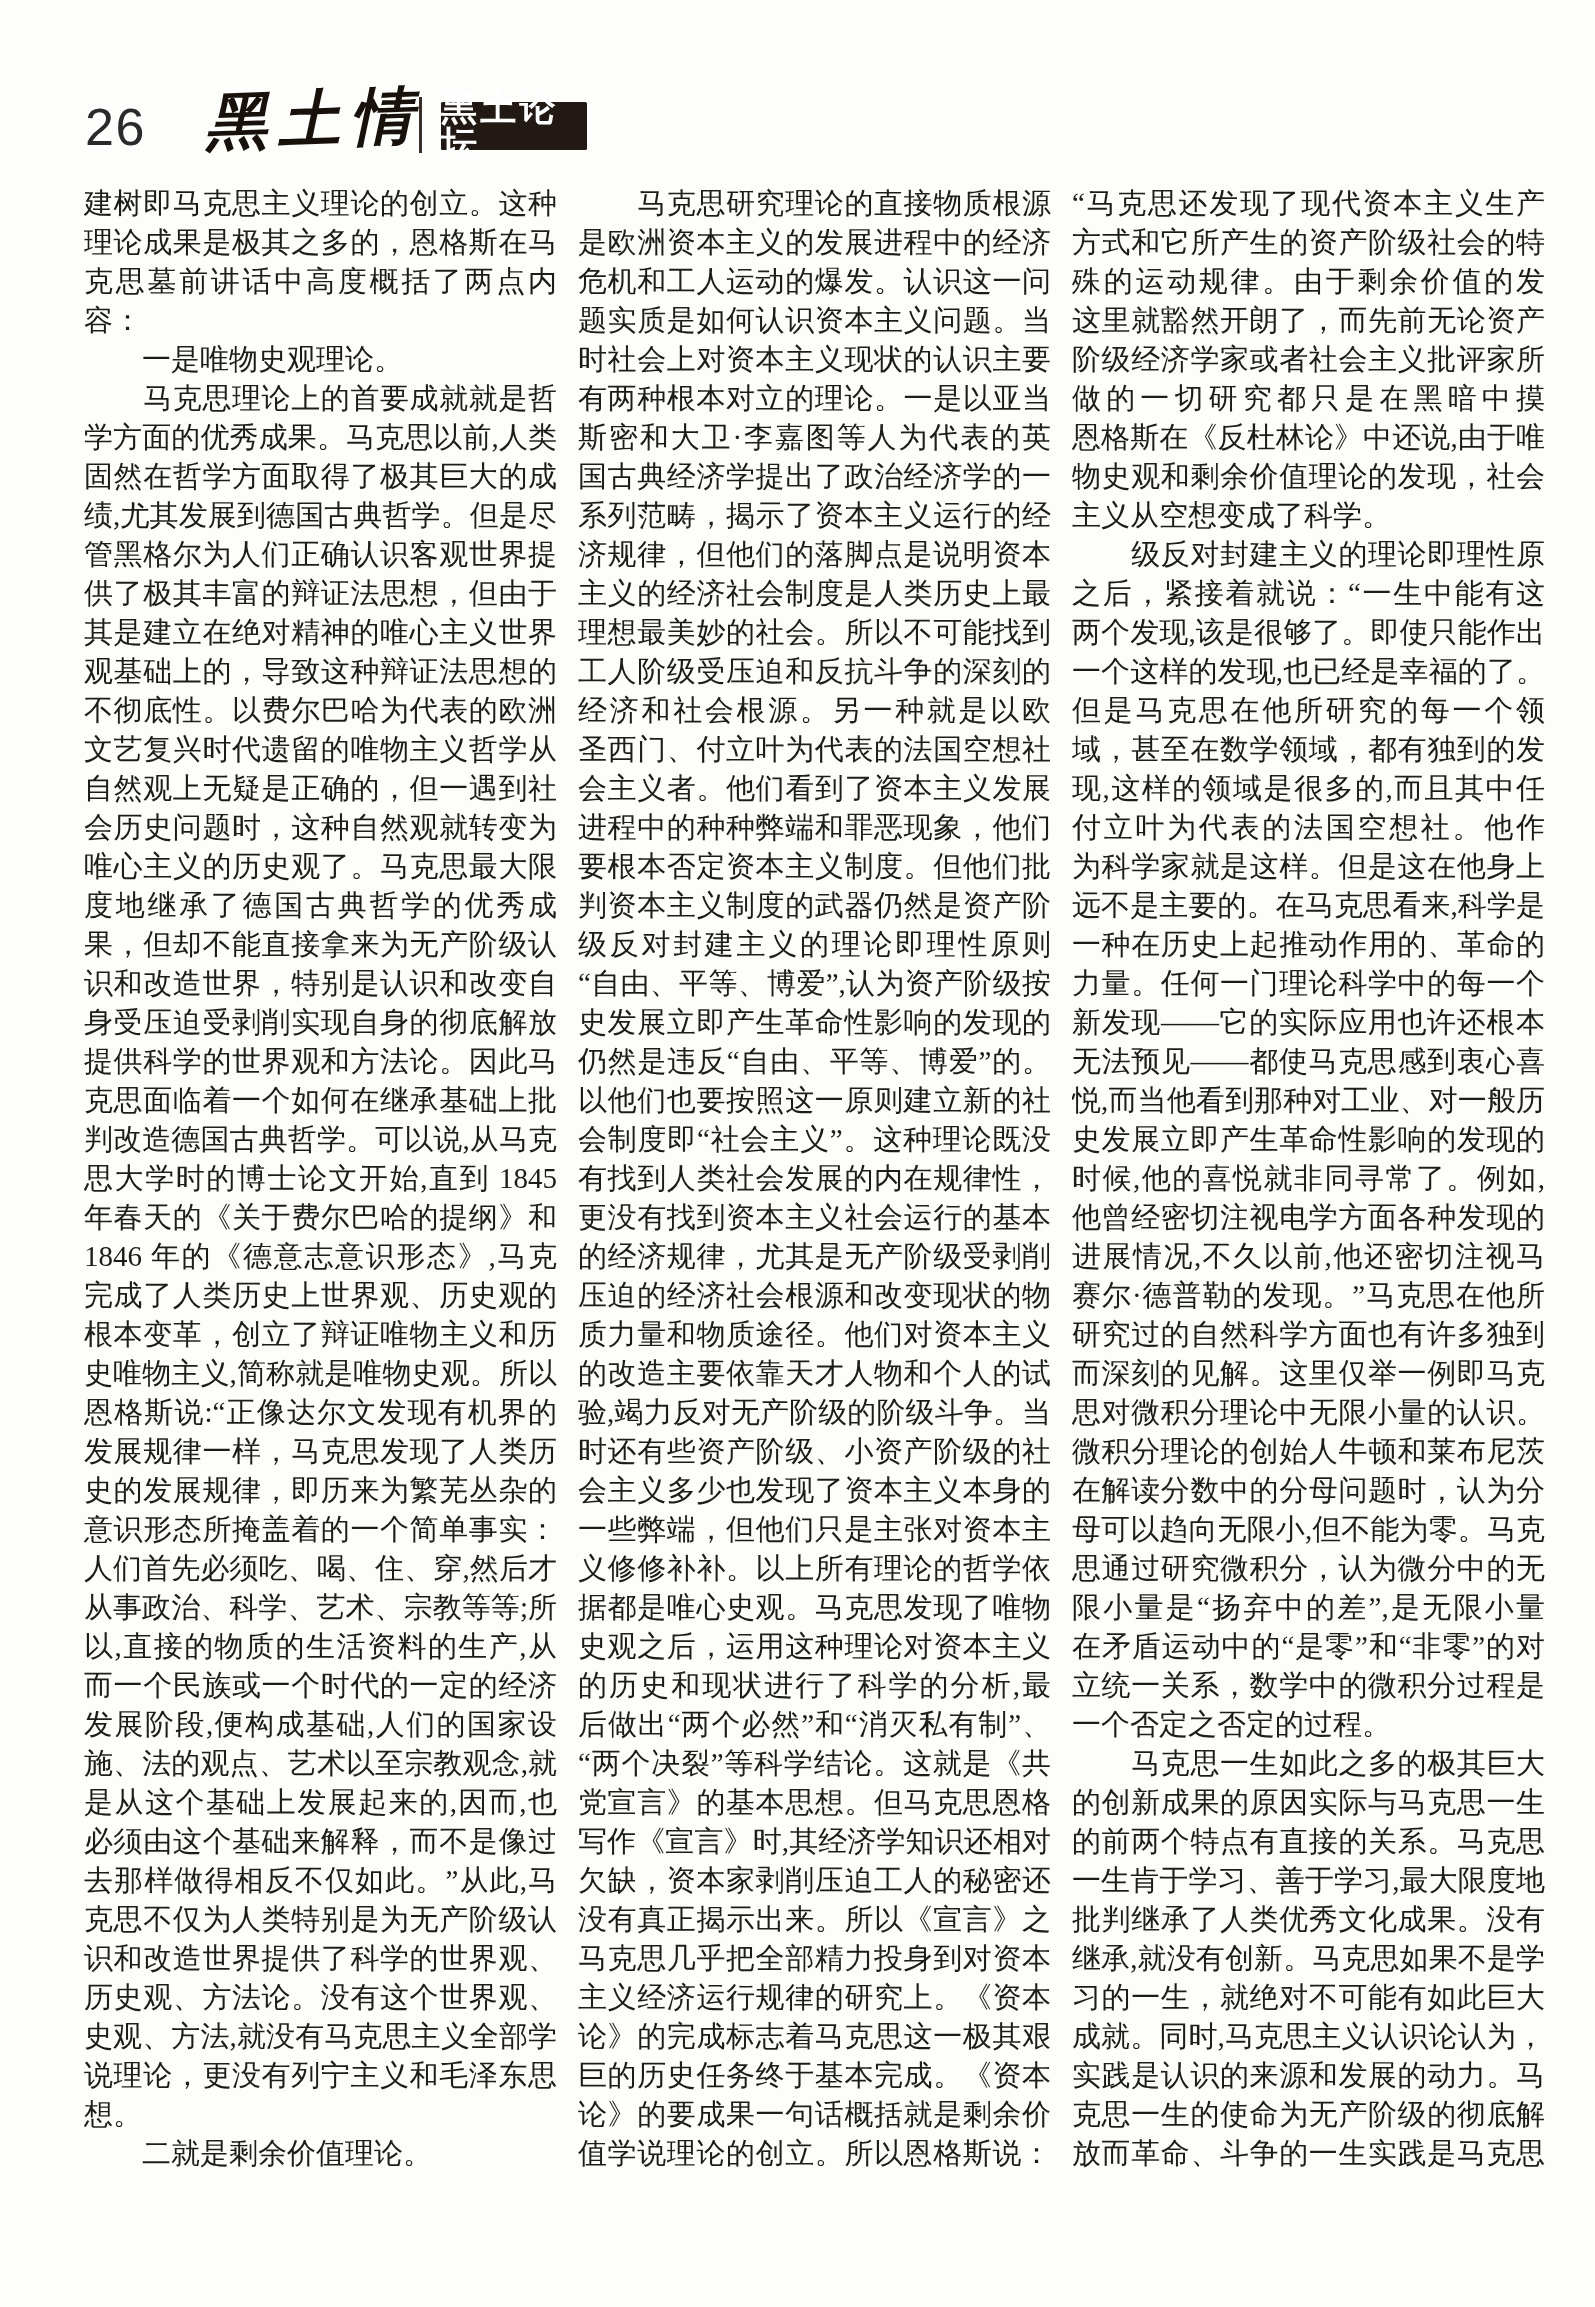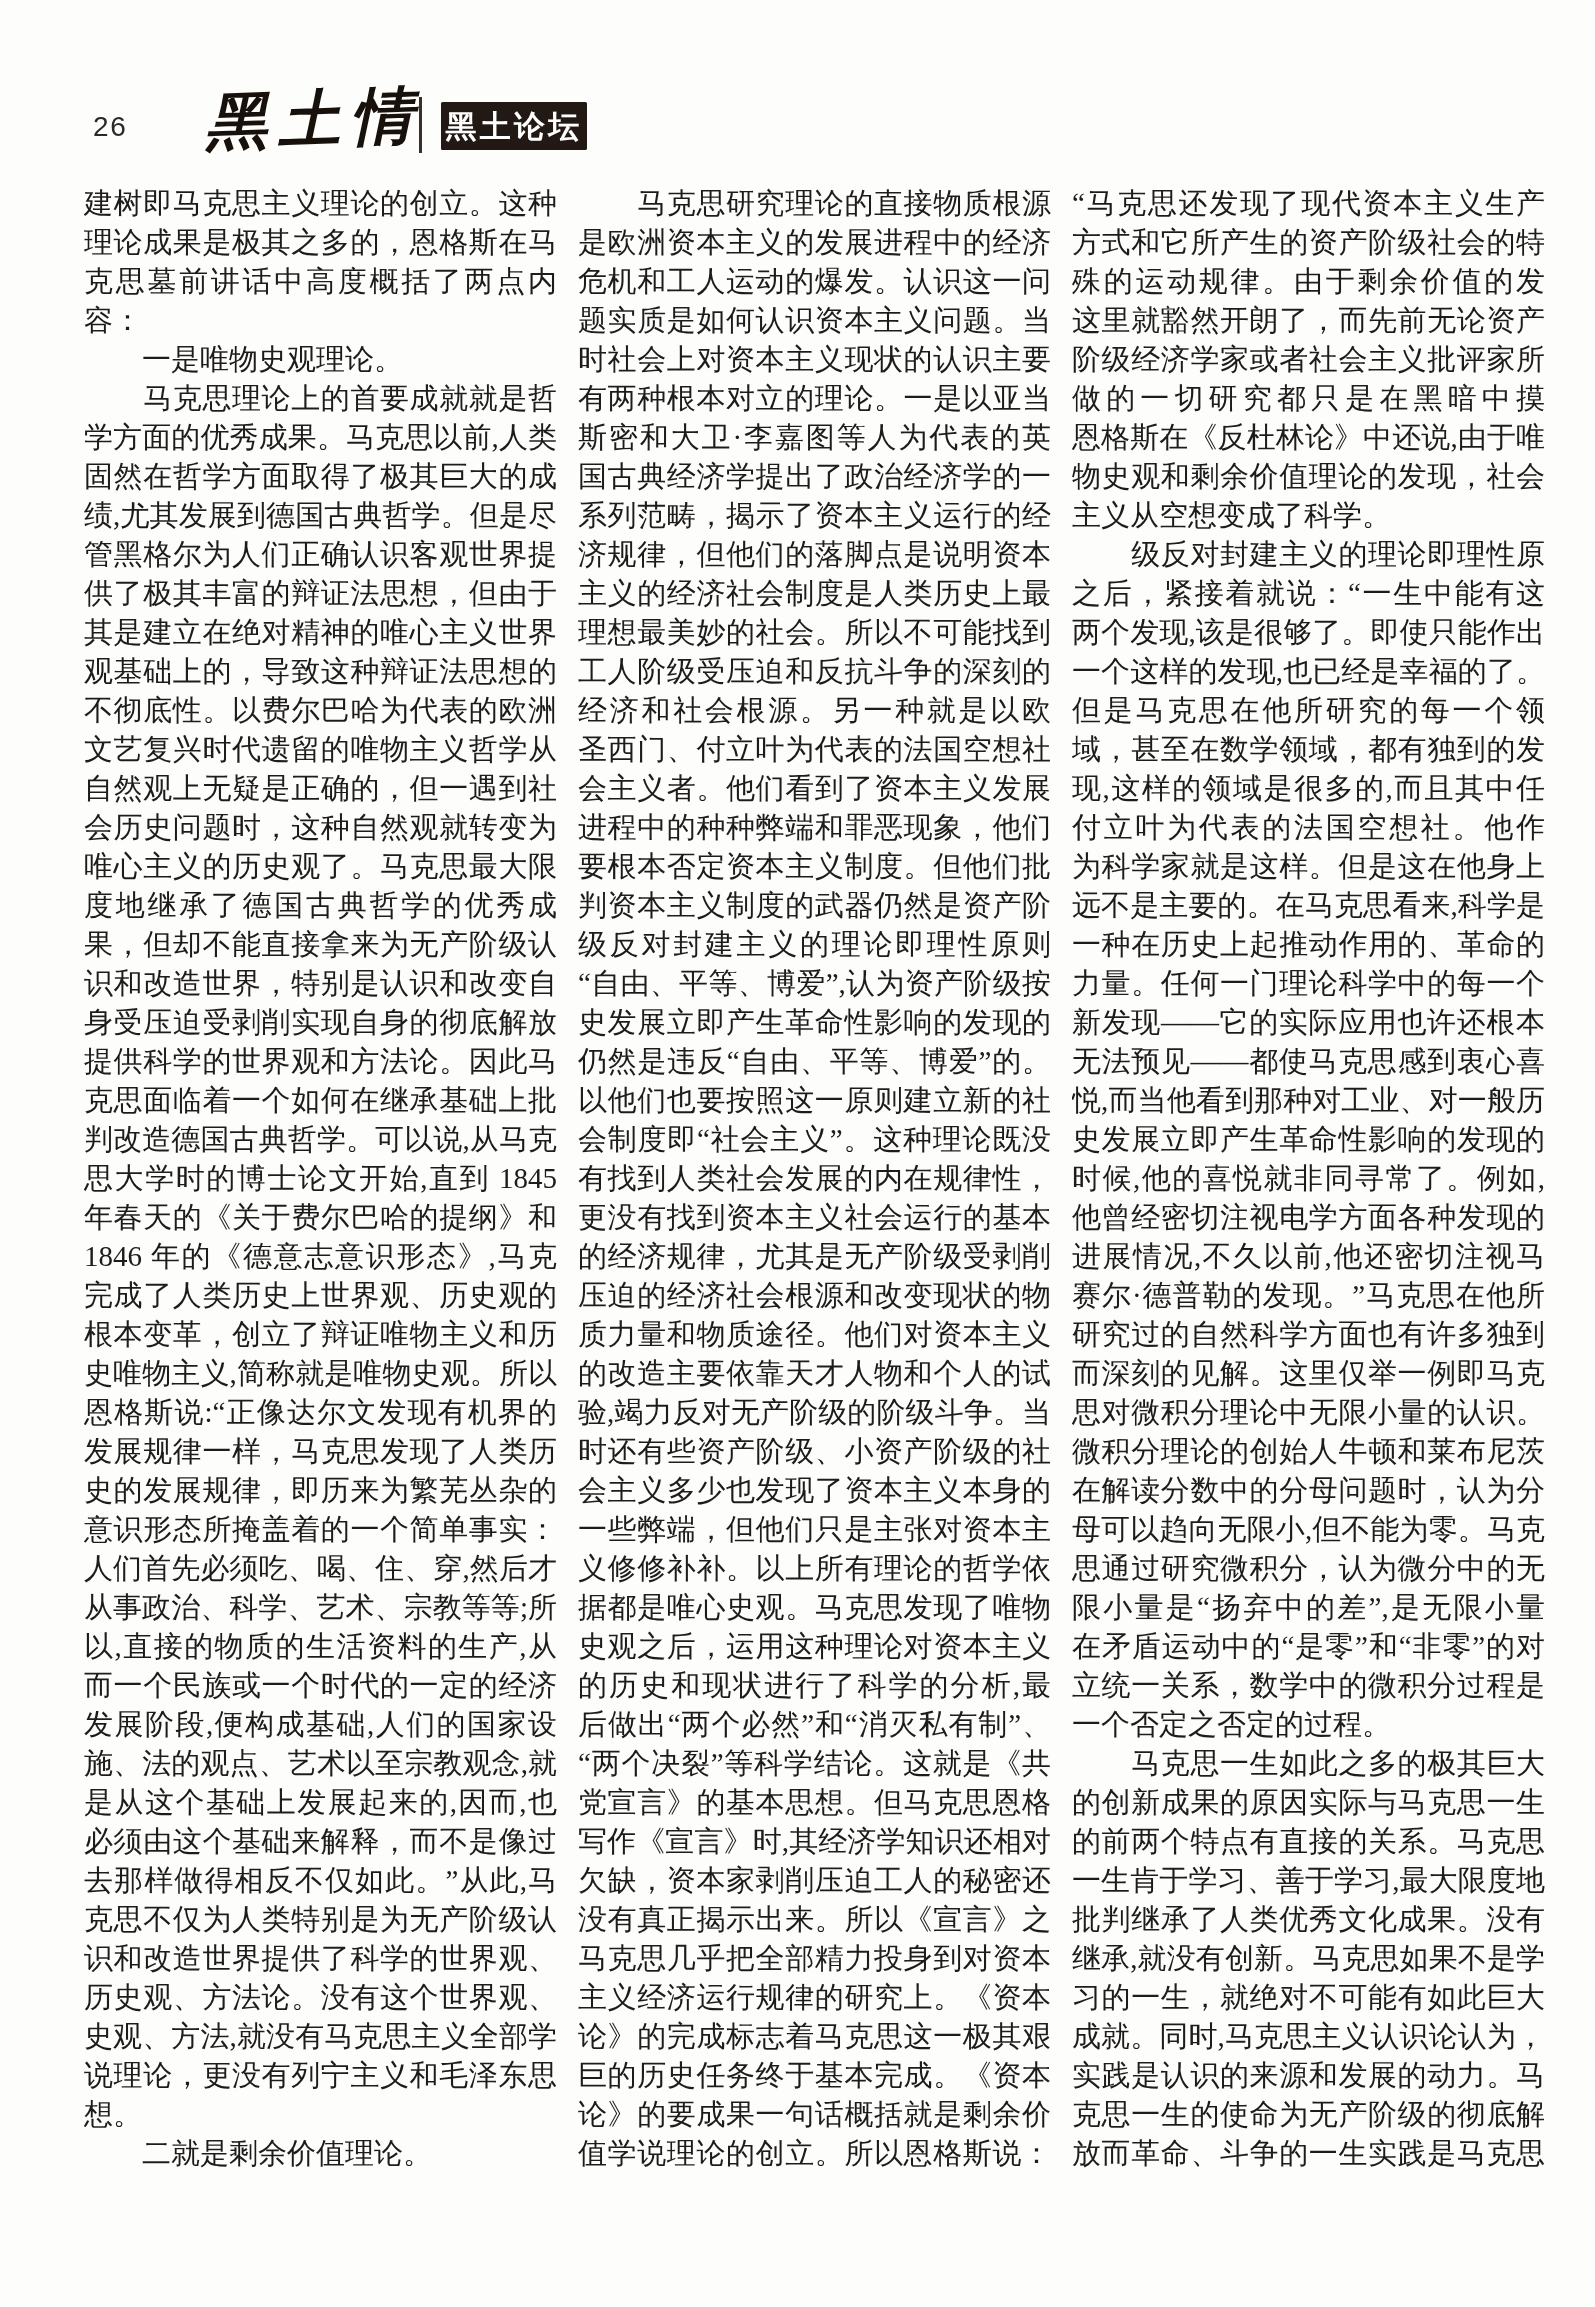--- a/index.html
+++ b/index.html
@@ -6,23 +6,23 @@
   .page{
     position:relative;
     width:1596px;height:2307px;
     background:#fdfdfb;
     overflow:hidden;
     font-family:"Liberation Serif","DejaVu Serif",serif;
     color:#1e1c1a;
   }
   
   .page-number{
-    position:absolute;left:93px;top:105px;
+    position:absolute;left:85px;top:105px;
     font-family:"Liberation Sans","DejaVu Sans",sans-serif;
-    font-size:28px;line-height:44px;color:#2a2a2a;letter-spacing:1.6px;
+    font-size:52px;line-height:44px;color:#2a2a2a;letter-spacing:1.6px;
   }
   .logo{
     position:absolute;left:205px;top:83px;
     font-size:62px;line-height:73px;font-weight:bold;font-style:italic;
     color:#17100b;letter-spacing:11px;
     transform:rotate(-2deg);
     font-family:"Liberation Serif","DejaVu Serif",serif;
   }
   .header-divider{
     position:absolute;left:419px;top:97px;
@@ -30,21 +30,21 @@
   }
   .badge{
     position:absolute;left:441px;top:102px;
     width:146px;height:48px;
     background:#221914;border-radius:1.6px;
     display:flex;align-items:center;justify-content:center;
   }
   .badge span{
     color:#ffffff;
     font-family:"Liberation Sans","DejaVu Sans",sans-serif;
-    font-weight:bold;font-size:31px;letter-spacing:3.2px;line-height:1;
+    font-weight:bold;font-size:36px;letter-spacing:3.2px;line-height:1;
   }
   
   .columns{
     position:absolute;left:84px;top:184px;
     display:flex;gap:21px;
   }
   .col{
     width:473px;
     overflow:hidden;
   }

